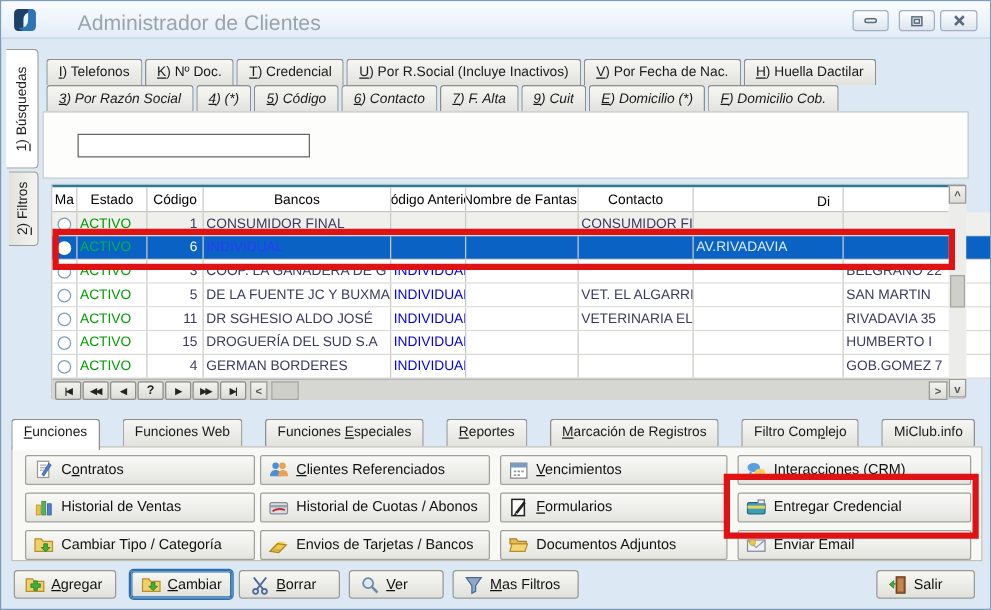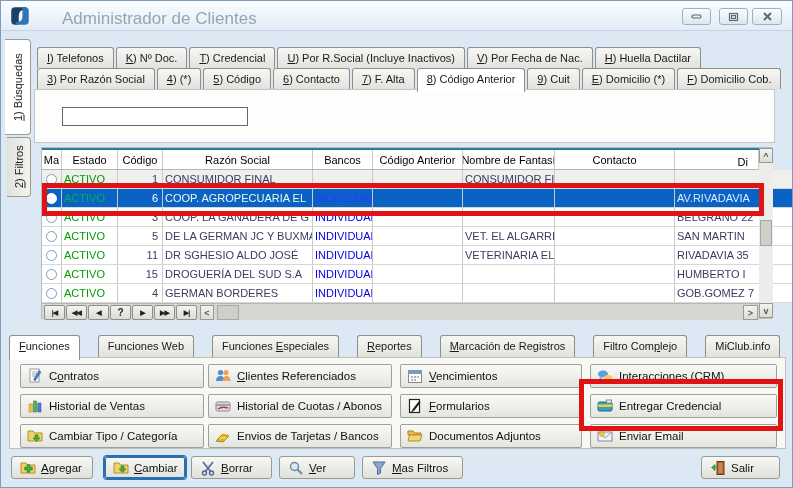--- a/index.html
+++ b/index.html
@@ -19,21 +19,21 @@
   
   .vtab { position:absolute; writing-mode:vertical-rl; transform:rotate(180deg);
     display:flex; align-items:center; justify-content:center; font-size:11px; color:#222; }
   #vtab-busquedas { left:4px; top:38px; width:26px; height:96px; background:#fff;
     border:1px solid #9a9a94; border-right:none; border-radius:4px 0 0 4px; }
   #vtab-filtros { left:6px; top:136px; width:24px; height:60px; background:linear-gradient(90deg,#f3f3f0,#e2e2dd);
     border:1px solid #9a9a94; border-right:none; border-radius:4px 0 0 4px; }
 
   
   .tabrow { position:absolute; left:36px; display:flex; gap:2px; height:21px; }
-  #tabs-row1 { top:46px; } #tabs-row2 { top:67px; }
+  #tabs-row1 { top:46px; } #tabs-row2 { top:67px;font-style:italic; }
   .tab { height:21px; line-height:20px; padding:0 9px; background:linear-gradient(#f6f6f4,#e2e2dd);
     border:1px solid #8f8f89; border-bottom:none; border-radius:3px 3px 0 0; white-space:nowrap; cursor:default; }
   .tab.active { background:#fff; height:24px; z-index:5; position:relative; }
 
   
   #search-panel { position:absolute; left:33px; top:88px; width:741px; height:54px; background:#fdfdfc;
     border:1px solid #c0c6cb; }
   #search-input { position:absolute; left:27px; top:17px; width:186px; height:19px; border:1px solid #666;
     background:#fff; font-family:"Liberation Sans",sans-serif; font-size:11px; padding:0 3px; }
 
@@ -136,37 +136,35 @@
     <div class="tab"><u>U</u>) Por R.Social (Incluye Inactivos)</div>
     <div class="tab"><u>V</u>) Por Fecha de Nac.</div>
     <div class="tab"><u>H</u>) Huella Dactilar</div>
   </div>
   <div class="tabrow" id="tabs-row2">
     <div class="tab"><u>3</u>) Por Razón Social</div>
     <div class="tab"><u>4</u>) (*)</div>
     <div class="tab"><u>5</u>) Código</div>
     <div class="tab"><u>6</u>) Contacto</div>
     <div class="tab"><u>7</u>) F. Alta</div>
-    <div class="tab active"><u>8</u>) Código Anterior</div>
     <div class="tab"><u>9</u>) Cuit</div>
     <div class="tab"><u>E</u>) Domicilio (*)</div>
     <div class="tab"><u>F</u>) Domicilio Cob.</div>
   </div>
 
   <div id="search-panel">
     <input id="search-input" value="" style="">
   </div>
 
   <div id="grid">
     <div id="grid-topline"></div>
     <div id="grid-header" class="grid-cols">
       <div class="hc">Ma</div>
       <div class="hc">Estado</div>
       <div class="hc">Código</div>
-      <div class="hc">Razón Social</div>
       <div class="hc">Bancos</div>
       <div class="hc">Código Anterior</div>
       <div class="hc">Nombre de Fantasí</div>
       <div class="hc">Contacto</div>
       <div class="hc dir">Di</div>
     </div>
     <div id="grid-body">
 
       <div class="trow alt grid-cols">
         <div class="c ma">
@@ -181,21 +179,20 @@
         <div class="c cont"></div>
         <div class="c dir"></div>
       </div>
 
       <div class="trow sel grid-cols">
         <div class="c ma">
             <span class="radio"></span>
           </div>
         <div class="c estado">ACTIVO</div>
         <div class="c codigo">6</div>
-        <div class="c razon">COOP. AGROPECUARIA EL</div>
         <div class="c grupo">INDIVIDUAL</div>
         <div class="c codant"></div>
         <div class="c fant"></div>
         <div class="c cont"></div>
         <div class="c dir">AV.RIVADAVIA</div>
       </div>
 
       <div class="trow grid-cols">
         <div class="c ma">
             <span class="radio"></span>
@@ -209,21 +206,21 @@
         <div class="c cont"></div>
         <div class="c dir">BELGRANO 22</div>
       </div>
 
       <div class="trow grid-cols">
         <div class="c ma">
             <span class="radio"></span>
           </div>
         <div class="c estado">ACTIVO</div>
         <div class="c codigo">5</div>
-        <div class="c razon">DE LA GERMAN JC Y BUXMA</div>
+        <div class="c razon">DE LA FUENTE JC Y BUXMA</div>
         <div class="c grupo">INDIVIDUAL</div>
         <div class="c codant"></div>
         <div class="c fant">VET. EL ALGARRI</div>
         <div class="c cont"></div>
         <div class="c dir">SAN MARTIN</div>
       </div>
 
       <div class="trow grid-cols">
         <div class="c ma">
             <span class="radio"></span>

